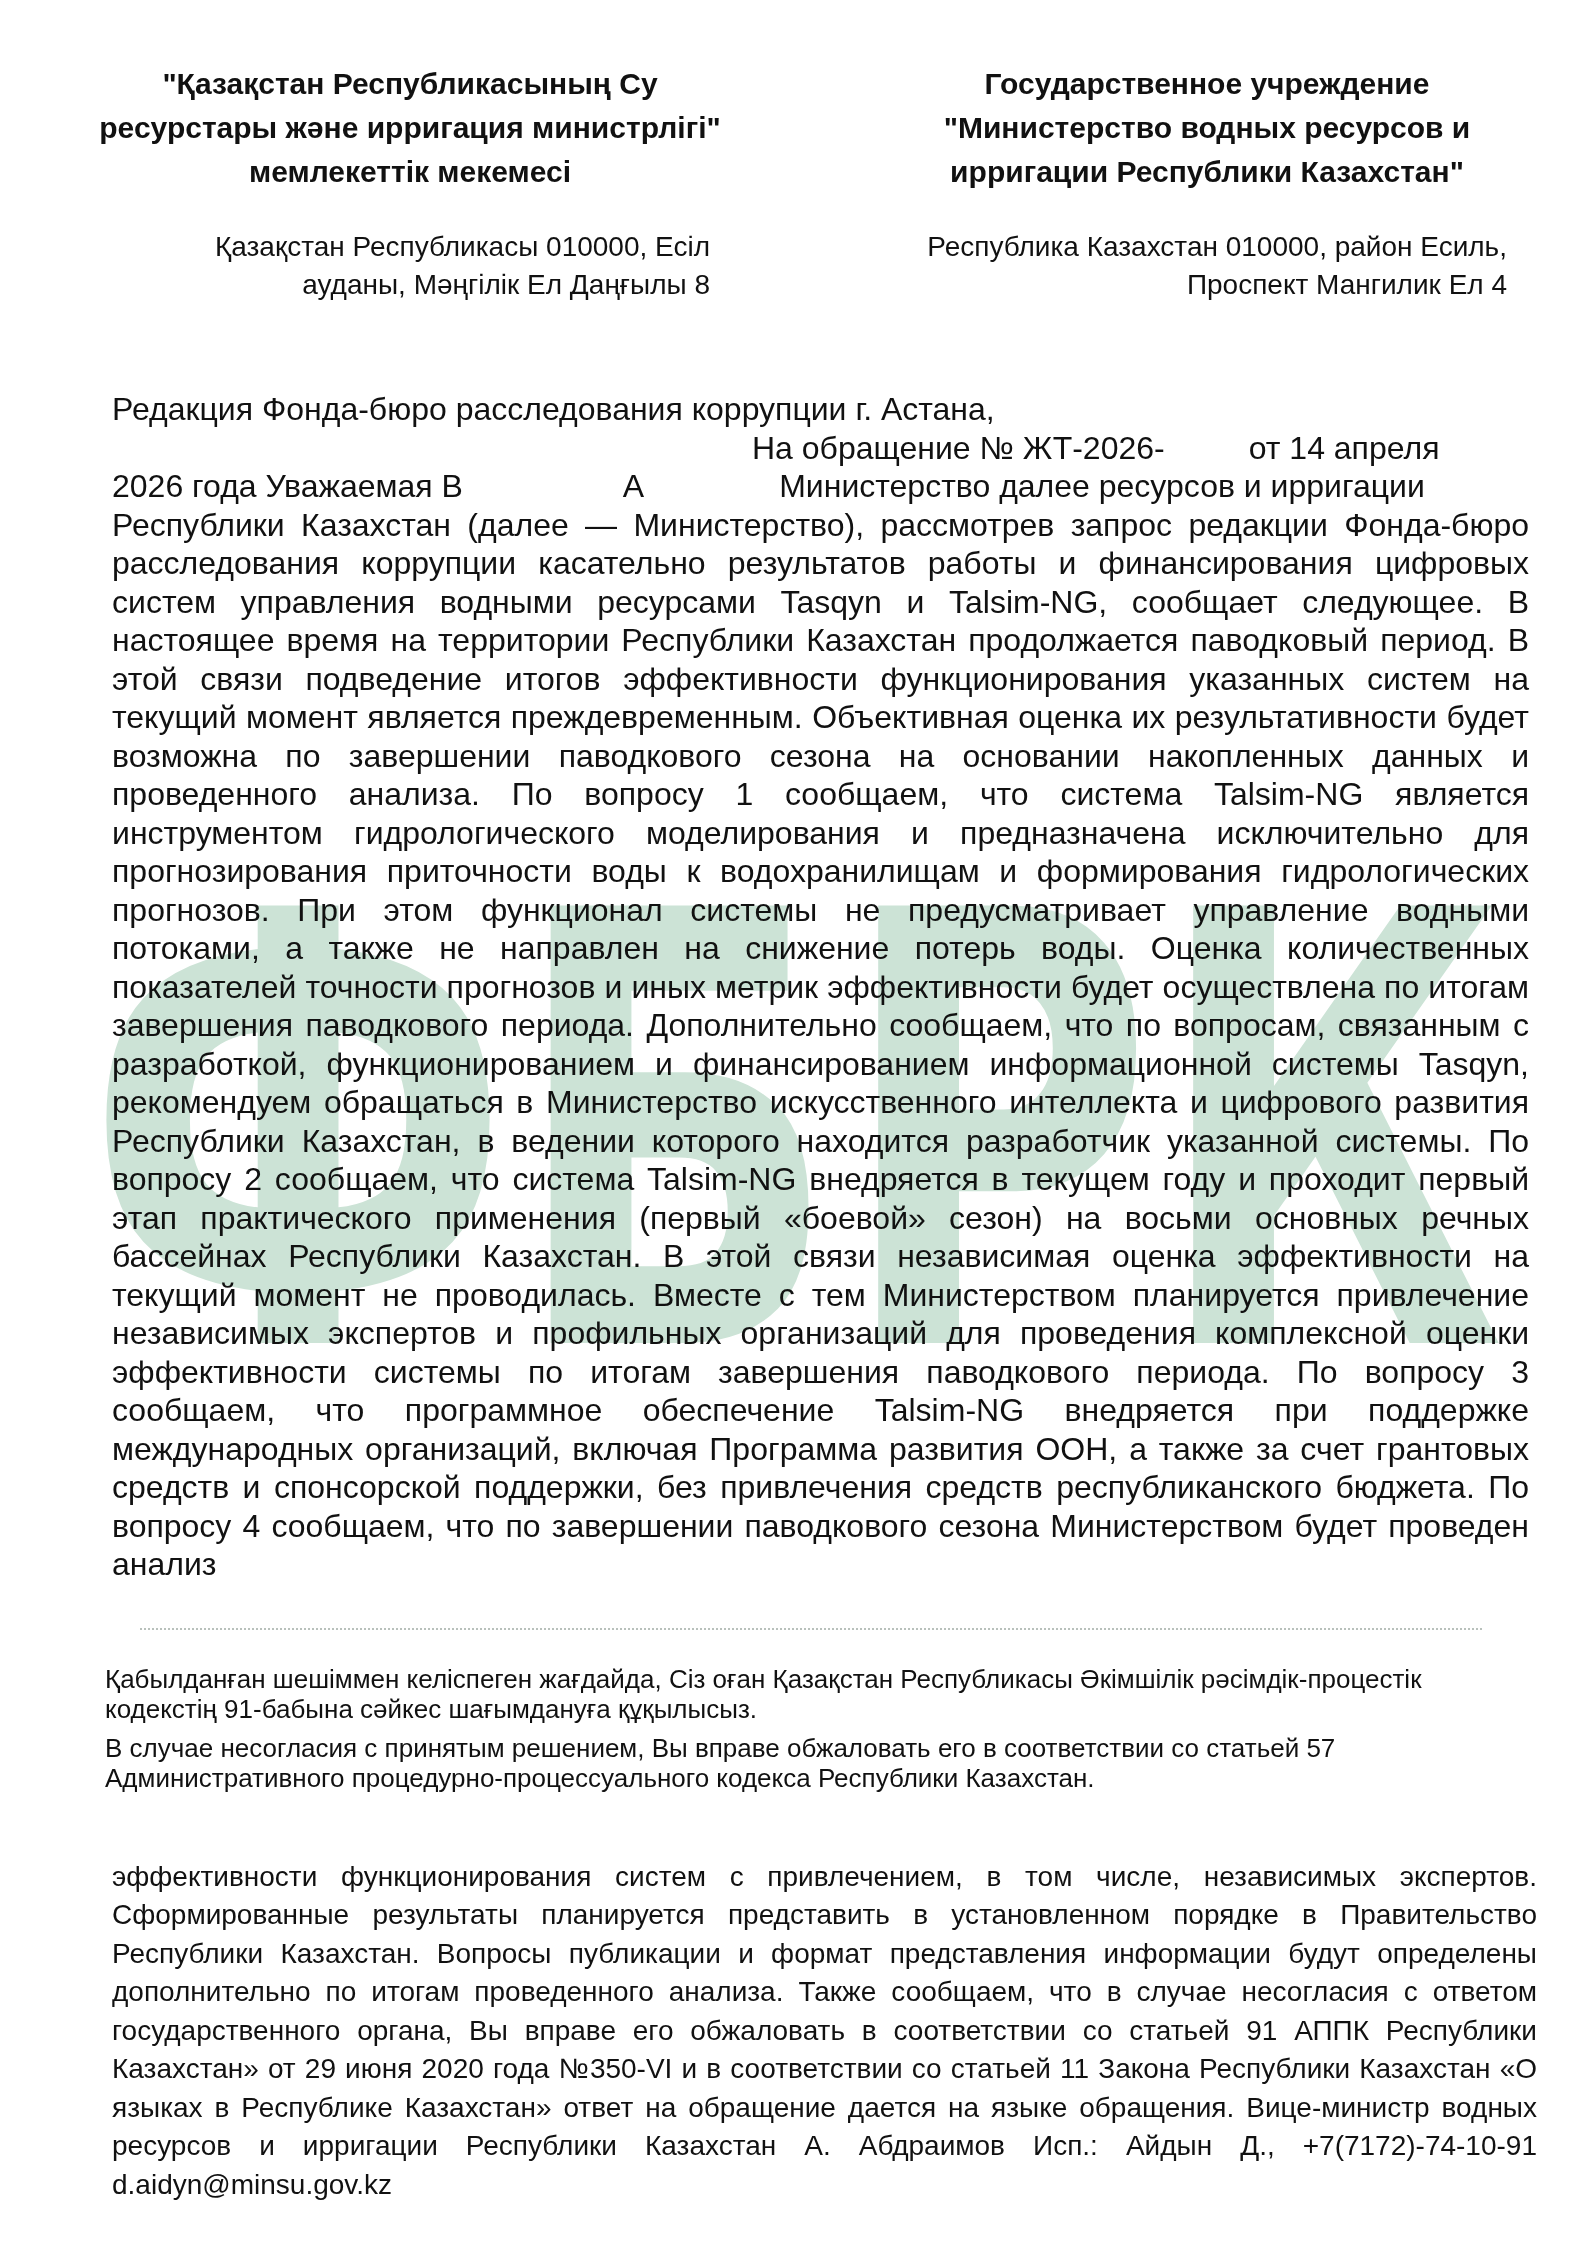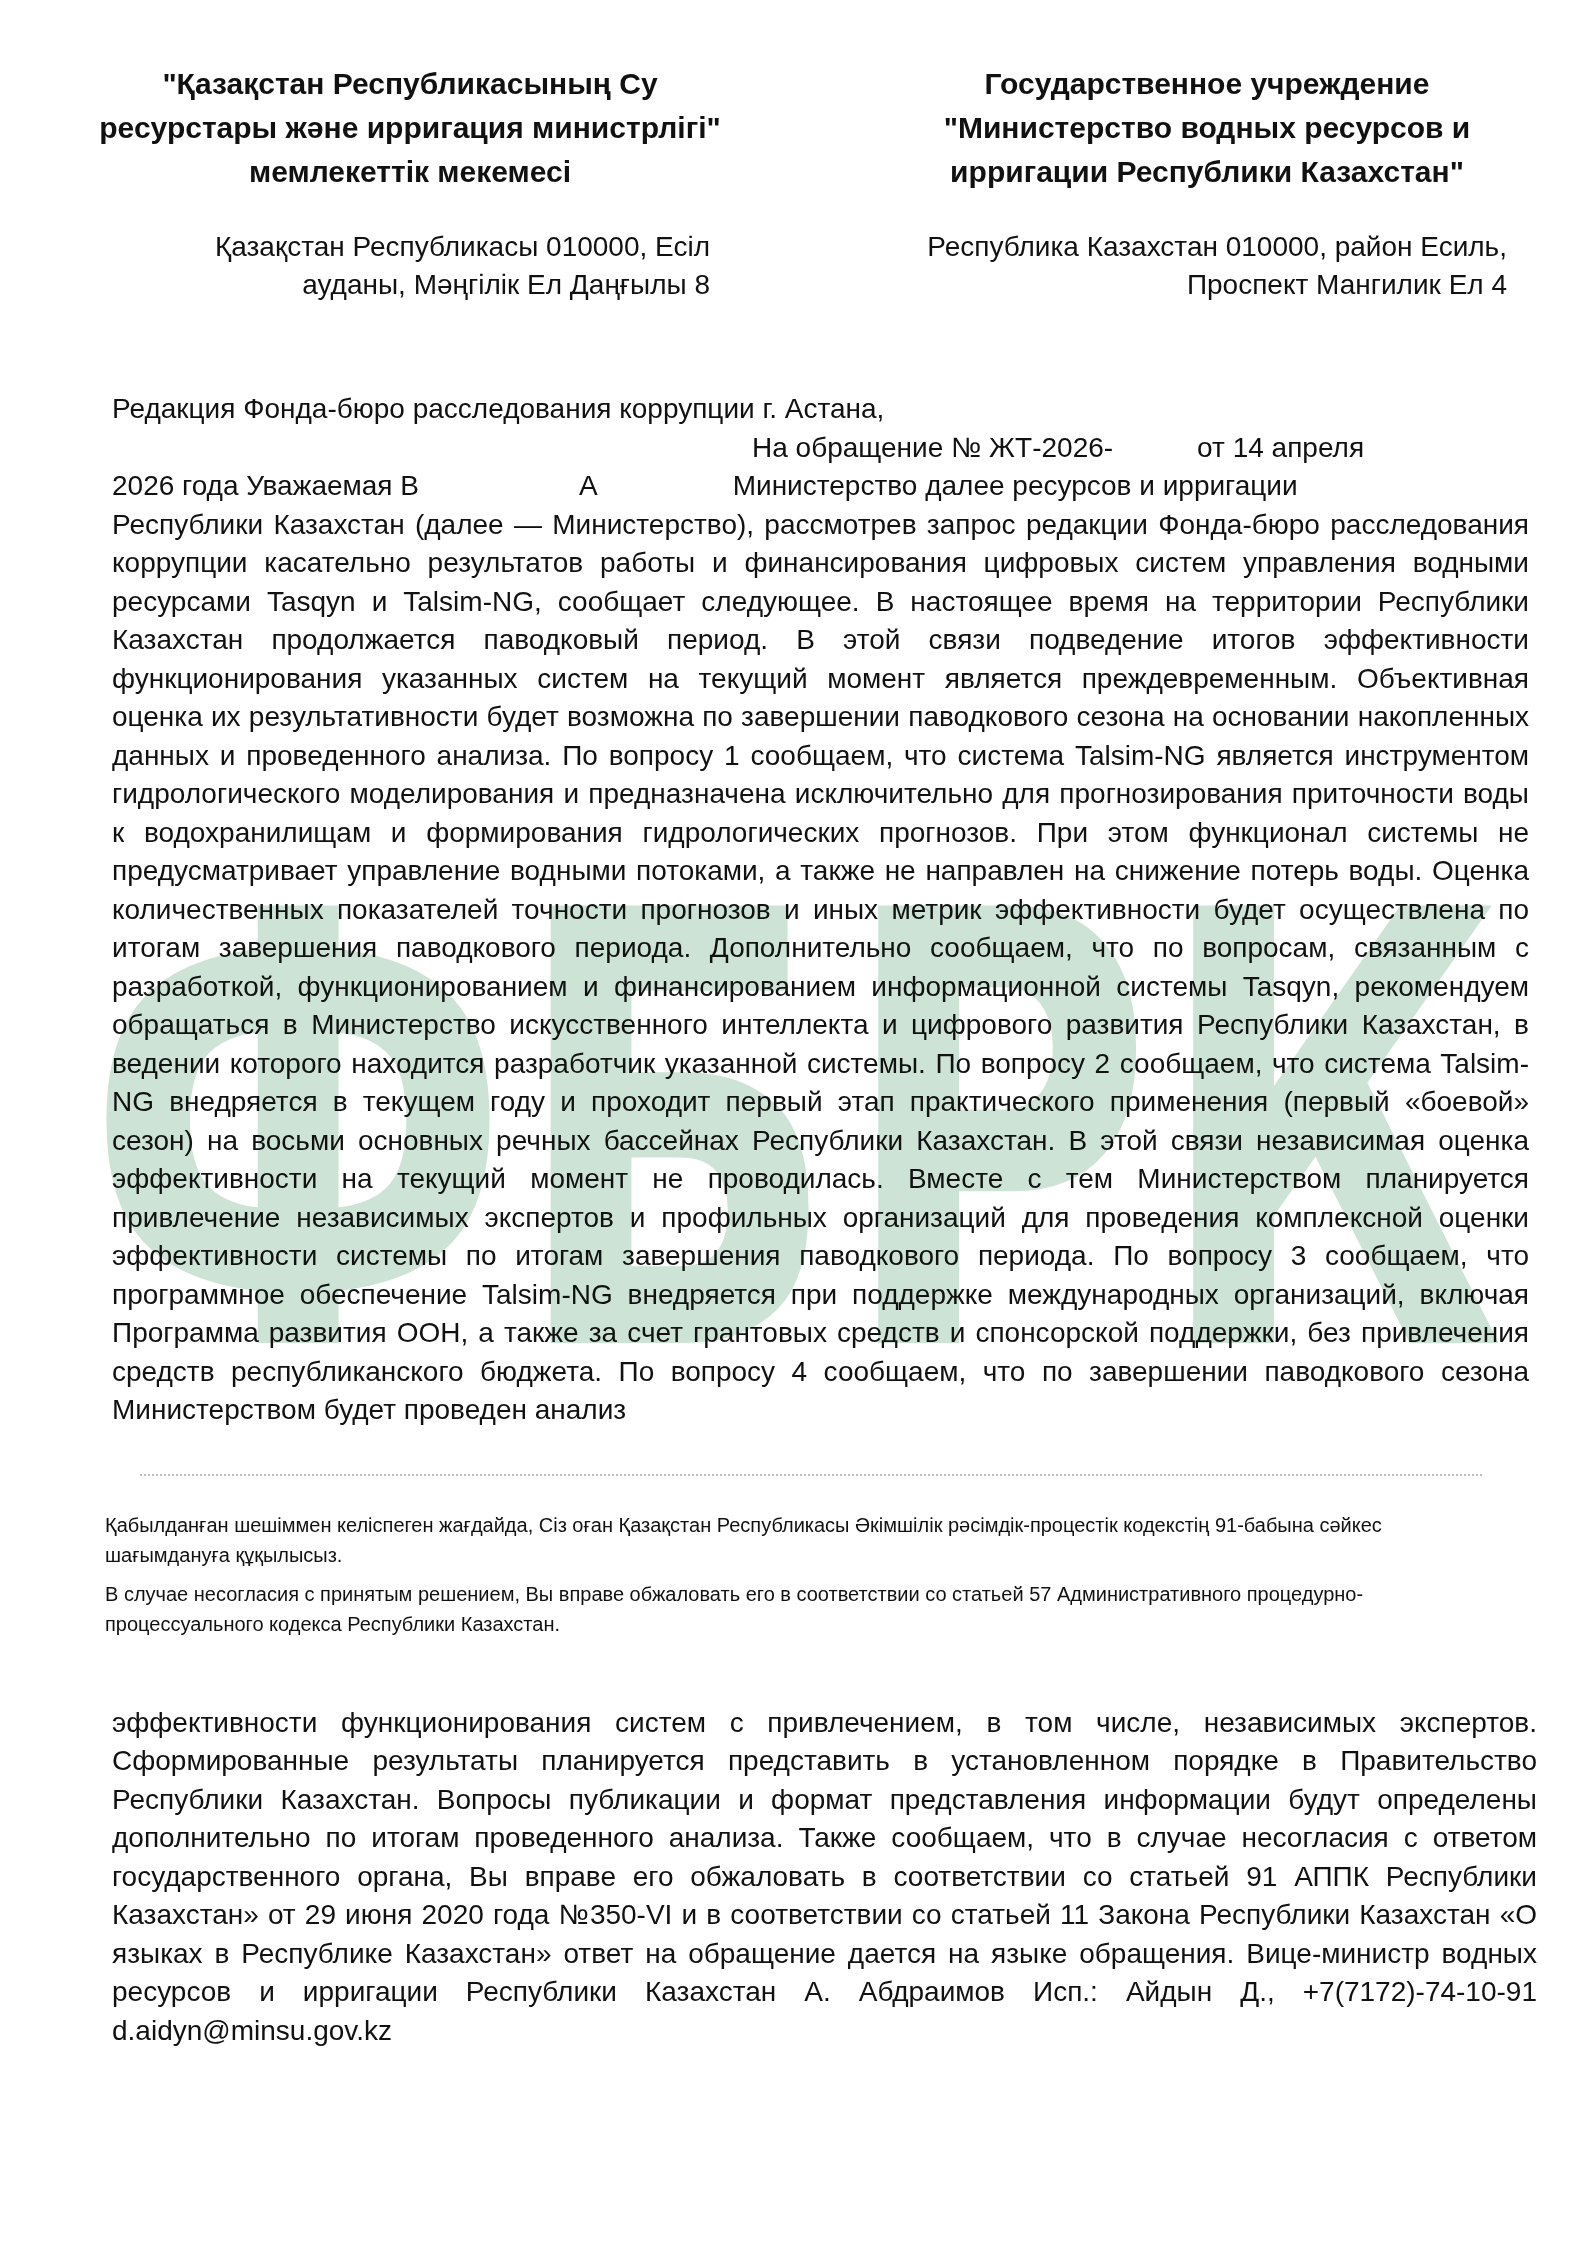--- a/index.html
+++ b/index.html
@@ -36,21 +36,21 @@
   }
   .org-addr{
     font-size:28px;
     line-height:38px;
     margin:34px auto 0 auto;
     max-width:600px;
     text-align:right;
   }
   .body-block{
     margin:86px 58px 0 112px;
-    font-size:28px;
+    font-size:32px;
     line-height:38.5px;
   }
   .line{white-space:nowrap;}
   .line-ref{padding-left:640px;}
   .gap{display:inline-block;}
   .gap-ref{width:84px;}
   .gap-name1{width:160px;}
   .gap-name2{width:135px;}
   .para{
     margin:0;
@@ -58,21 +58,21 @@
     word-break:break-word;
   }
   .divider{
     border:none;
     border-top:2px dotted #b9c1bc;
     margin:44px 105px 0 140px;
     height:0;
   }
   .footnote{
     margin:34px 97px 0 105px;
-    font-size:20px;
+    font-size:26px;
     line-height:30.5px;
   }
   .footnote p{margin:0 0 8px 0;}
   .body-block-2{
     margin:64px 50px 0 112px;
     font-size:28px;
     line-height:38.5px;
   }
 </style>
 </head>

